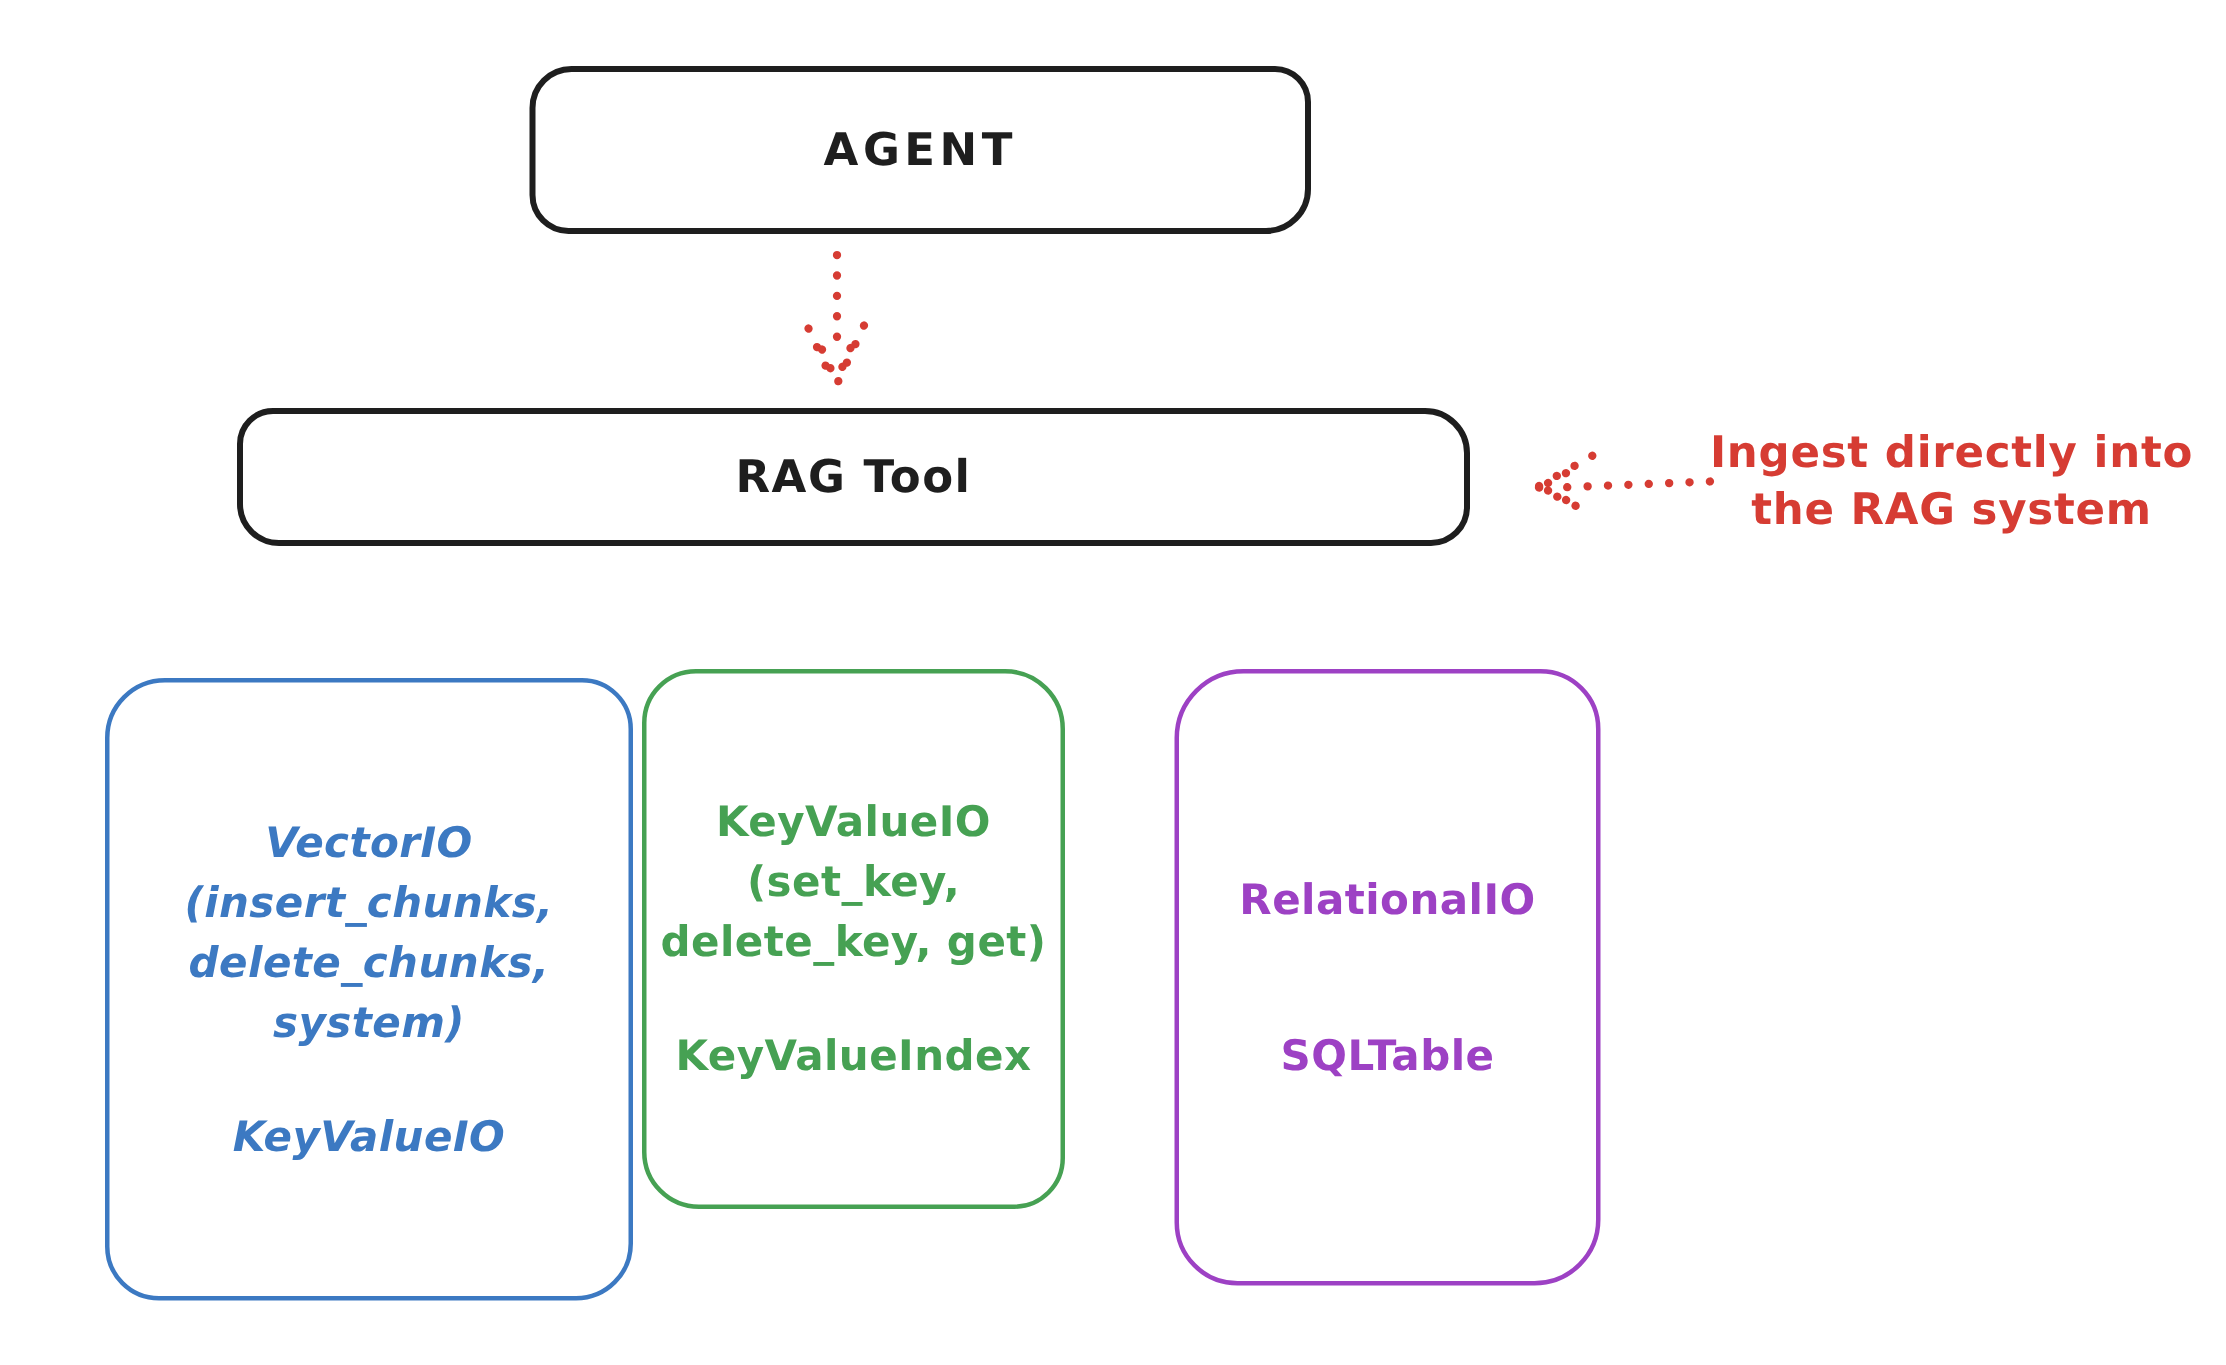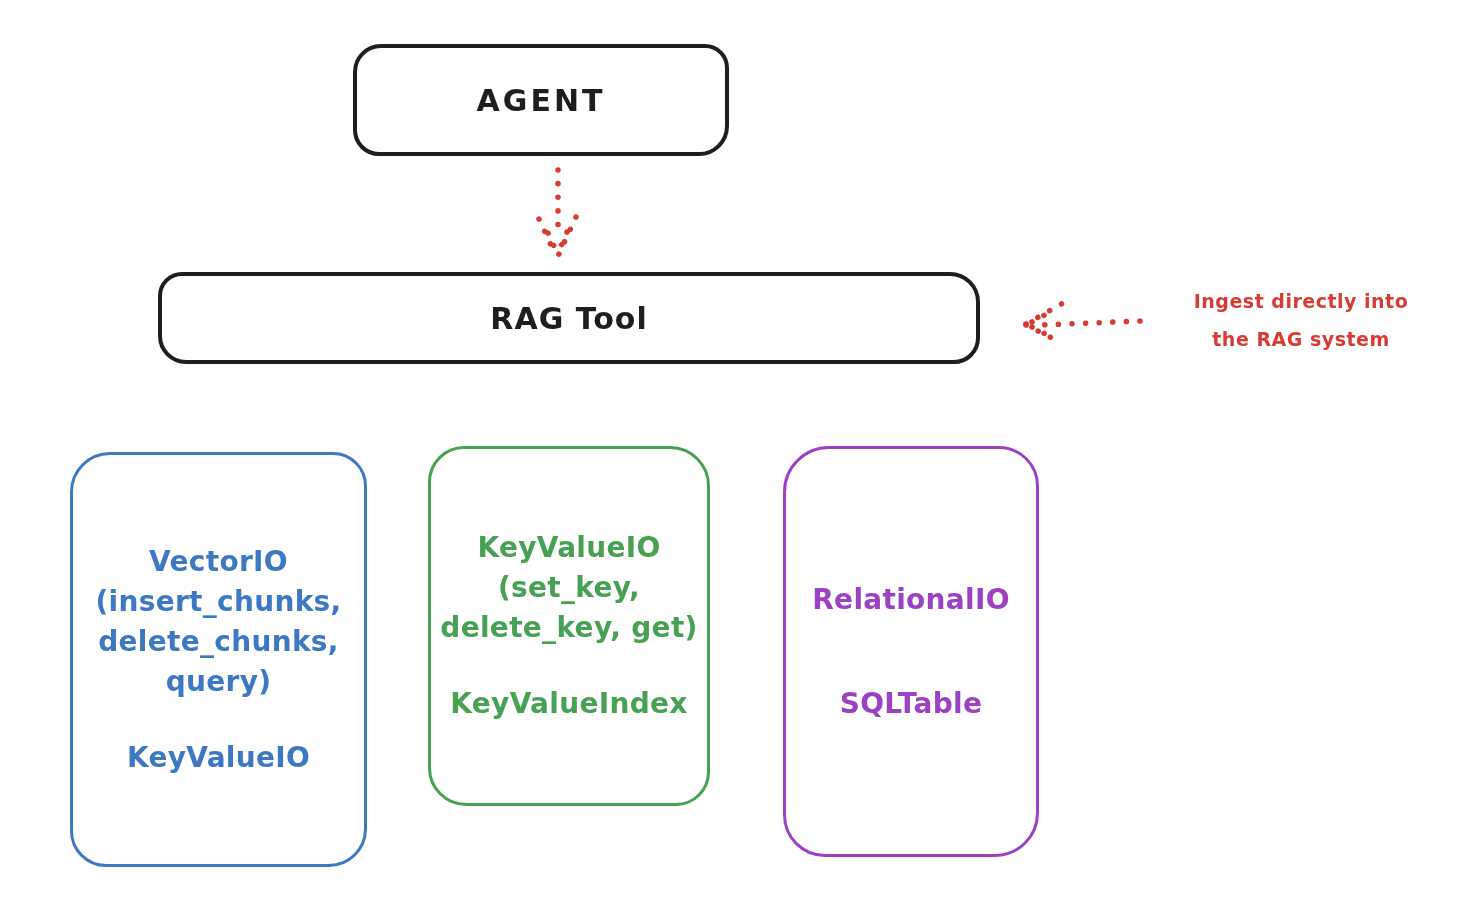--- a/index.html
+++ b/index.html
@@ -25,21 +25,21 @@
     align-items: center;
     justify-content: center;
     box-sizing: border-box;
     color: var(--c, #1e1e1e);
     font-weight: 700;
     font-size: 30px;
     background: transparent;
   }
   .node-agent {
     left: 353px; top: 44px;
-    width: 376px; height: 112px;
+    width: 521px; height: 112px;
     letter-spacing: 3px;
     border-radius: 28px 24px 30px 26px;
   }
   .node-rag {
     left: 158px; top: 272px;
     width: 822px; height: 92px;
     border-radius: 24px 30px 26px 28px;
     letter-spacing: 1px;
   }
 
@@ -57,21 +57,21 @@
     stroke-dasharray: 0.1 13.5;
   }
 
   
   .annotation {
     position: absolute;
     left: 1138px; top: 282px;
     width: 326px;
     text-align: center;
     color: var(--c, #d63c33);
-    font-size: 19px;
+    font-size: 29px;
     line-height: 38px;
     font-weight: 700;
     letter-spacing: 0.5px;
   }
 
   
   .card {
     position: absolute;
     border: 3.5px solid var(--c, #1e1e1e);
     box-sizing: border-box;
@@ -82,31 +82,32 @@
     text-align: center;
     color: var(--c, #1e1e1e);
     font-size: 28px;
     line-height: 40px;
     font-weight: 700;
     letter-spacing: 0.3px;
     background: transparent;
   }
   .card-vector {
     left: 70px; top: 452px;
-    width: 297px; height: 415px;
+    width: 352px; height: 415px;
     border-radius: 40px 34px 38px 36px;
+    font-style: italic;
   }
   .card-keyvalue {
     left: 428px; top: 446px;
     width: 282px; height: 360px;
     border-radius: 36px 40px 34px 38px;
   }
   .card-relational {
     left: 783px; top: 446px;
-    width: 256px; height: 411px;
+    width: 284px; height: 411px;
     border-radius: 46px 40px 44px 42px;
     gap: 28px;
   }
   .card-index {
     margin-top: 36px;
   }
 </style>
 </head>
 <body>
 
@@ -140,21 +141,21 @@
   <div class="annotation" style="--c: #d63c33;">
     <div>Ingest directly into</div>
     <div>the RAG system</div>
   </div>
 
   <div class="card card-vector" style="--c: #3c79c2;">
     <div>
       <div>VectorIO</div>
       <div>(insert_chunks,</div>
       <div>delete_chunks,</div>
-      <div>query)</div>
+      <div>system)</div>
     </div>
     <div class="card-index">KeyValueIO</div>
   </div>
 
   <div class="card card-keyvalue" style="--c: #46a153;">
     <div>
       <div>KeyValueIO</div>
       <div>(set_key,</div>
       <div>delete_key, get)</div>
     </div>

